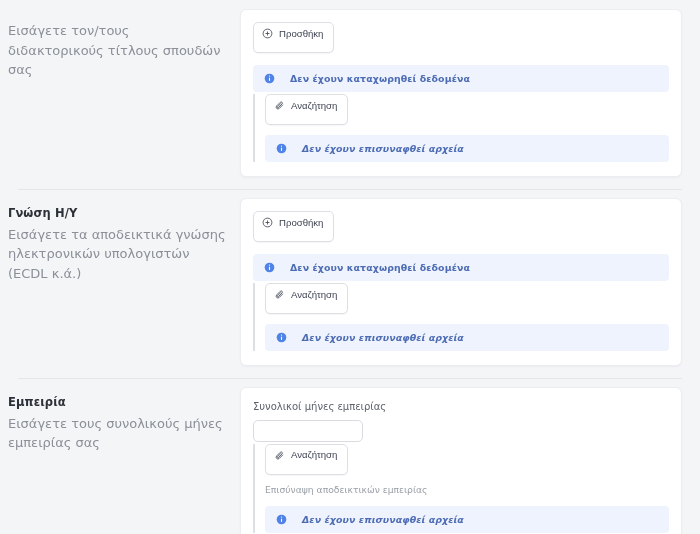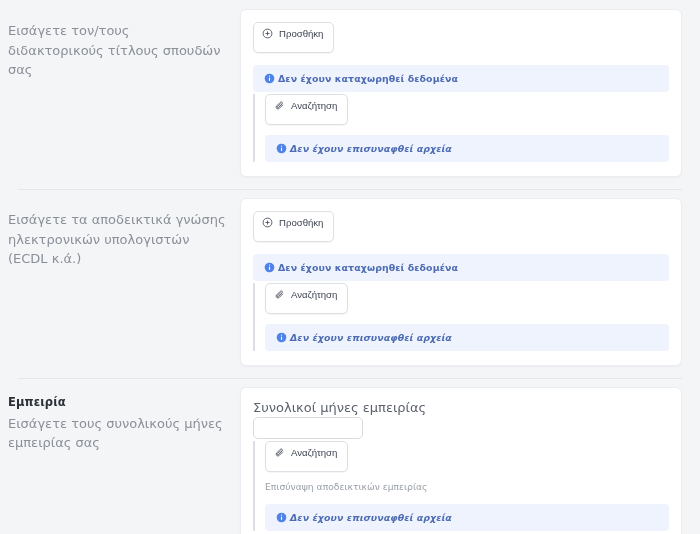--- a/index.html
+++ b/index.html
@@ -86,21 +86,21 @@
     box-shadow: 0 1px 1px rgba(22, 30, 52, 0.04);
     white-space: nowrap;
   }
   .btn .ico { display: inline-flex; width: 11px; height: 11px; }
   .btn .ico svg { width: 11px; height: 11px; display: block; }
 
   
   .infobar {
     display: flex;
     align-items: center;
-    gap: 3px;
+    gap: 15px;
     background: #eef3fd;
     border-radius: 4px;
     padding: 8px 11px;
     font-size: 9.4px;
     color: #4d6cb4;
     font-weight: bold;
     letter-spacing: 0.1px;
   }
   .infobar .iico {
     flex: 0 0 11px;
@@ -119,22 +119,23 @@
 
   .helper {
     font-size: 9.2px;
     color: #9aa0a8;
     margin-top: 9px;
     line-height: 1.4;
   }
 
   
   .field-label {
-    font-size: 13px;
+    font-size: 10px;
     color: #5c626c;
+    margin-bottom: 6px;
     line-height: 1.3;
   }
   .text-input {
     width: 110px;
     height: 22px;
     border: 1px solid #d8dbe0;
     border-radius: 5px;
     background: #ffffff;
     padding: 0 7px;
     font-size: 10px;
@@ -202,20 +203,21 @@
             <span>Δεν έχουν επισυναφθεί αρχεία</span>
           </div>
         </div>
 
       </div>
     </div>
   </div>
 
   <div class="section">
     <div class="sec-left">
+      <div class="sec-title">Γνώση Η/Υ</div>
       <div class="sec-desc">Εισάγετε τα αποδεικτικά γνώσης ηλεκτρονικών υπολογιστών (ECDL κ.ά.)</div>
     </div>
     <div class="sec-right">
       <div class="card">
 
         <button class="btn">
           <span class="ico">
             <svg viewBox="0 0 16 16" fill="none" stroke="#4a505c" stroke-width="1.3">
               <circle cx="8" cy="8" r="6.4"></circle>
               <line x1="8" y1="5.1" x2="8" y2="10.9"></line>

